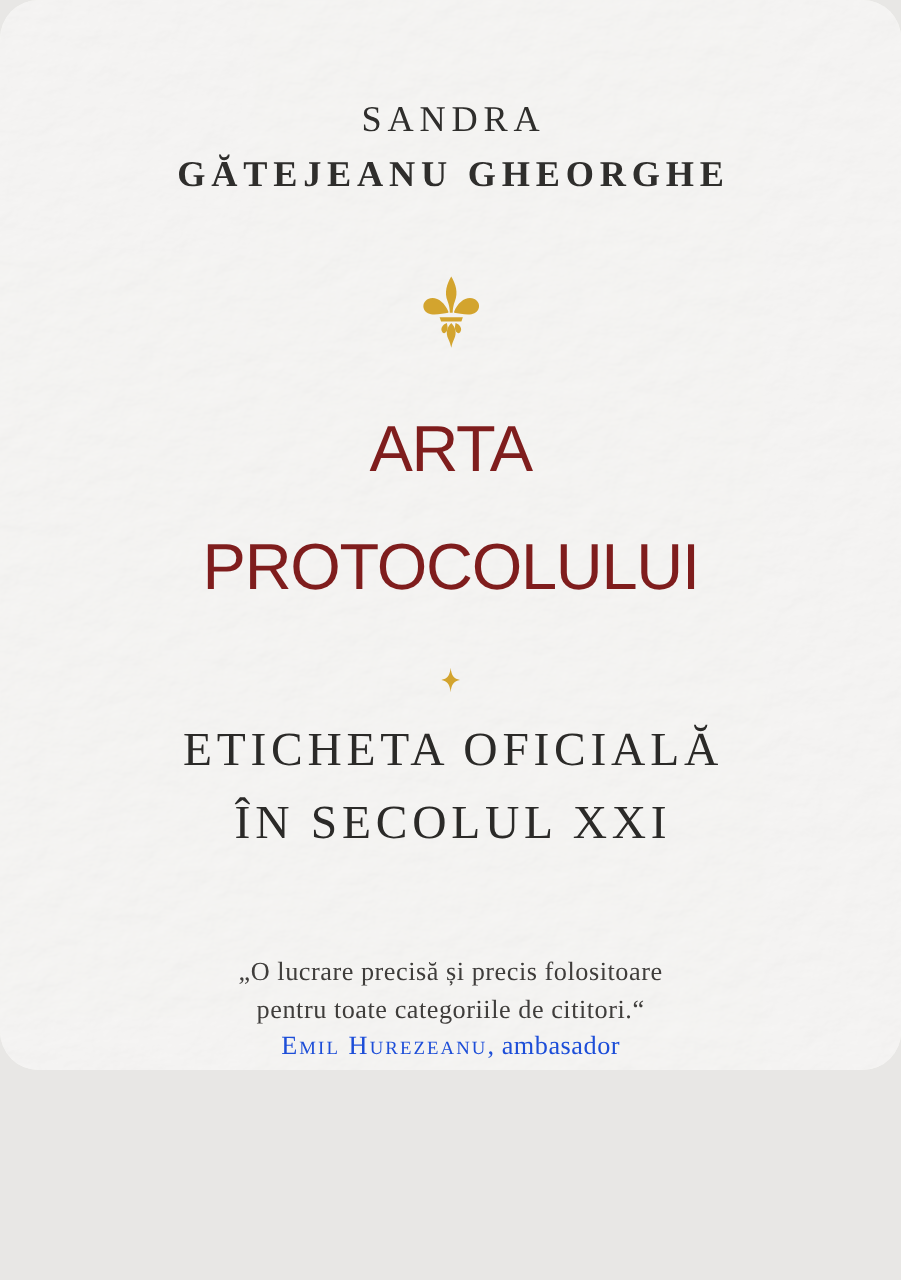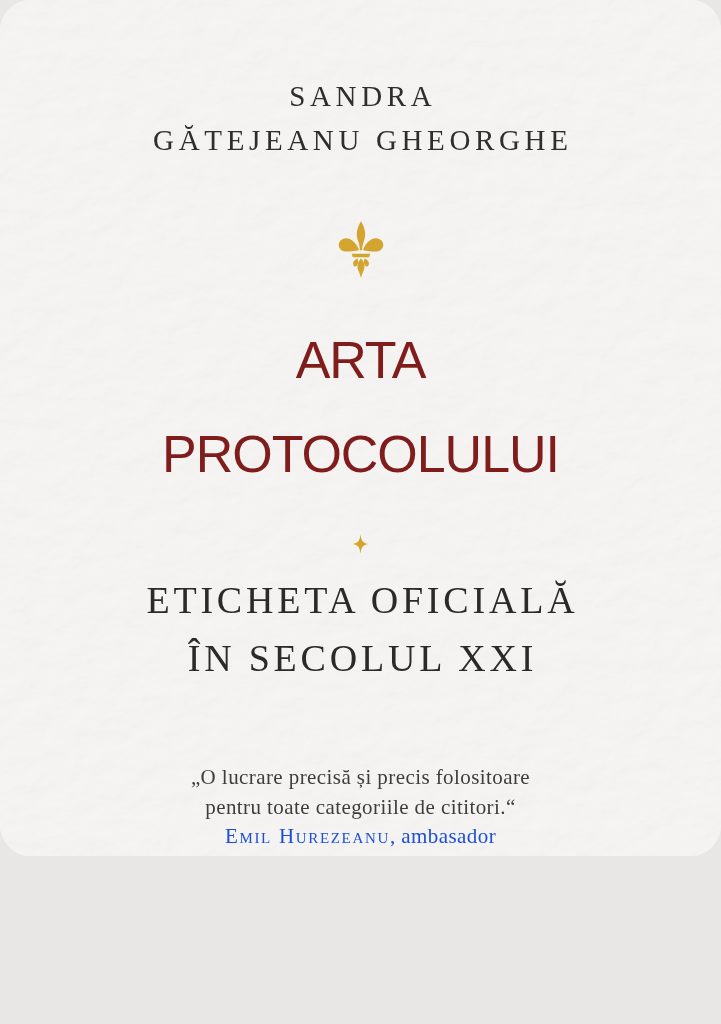--- a/index.html
+++ b/index.html
@@ -15,21 +15,21 @@
   .texture{position:absolute;inset:0;z-index:0;display:block;}
   .layer{position:absolute;left:0;right:0;text-align:center;z-index:2;white-space:nowrap;}
 
   .author-line{
     color:#2f2e2c;
     font-size:29px;
     letter-spacing:0.16em;
     text-indent:0.16em;
   }
   .author-1{top:80px;}
-  .author-2{top:124px;}
+  .author-2{top:124px;font-weight:bold;}
 
   .ornament-fleur{top:220px;}
   .ornament-diamond{top:534px;}
 
   .title-line{
     font-family:"Liberation Sans","DejaVu Sans",sans-serif;
     font-weight:300;
     color:#7f1d1d;
     font-size:52px;
     letter-spacing:-0.02em;

